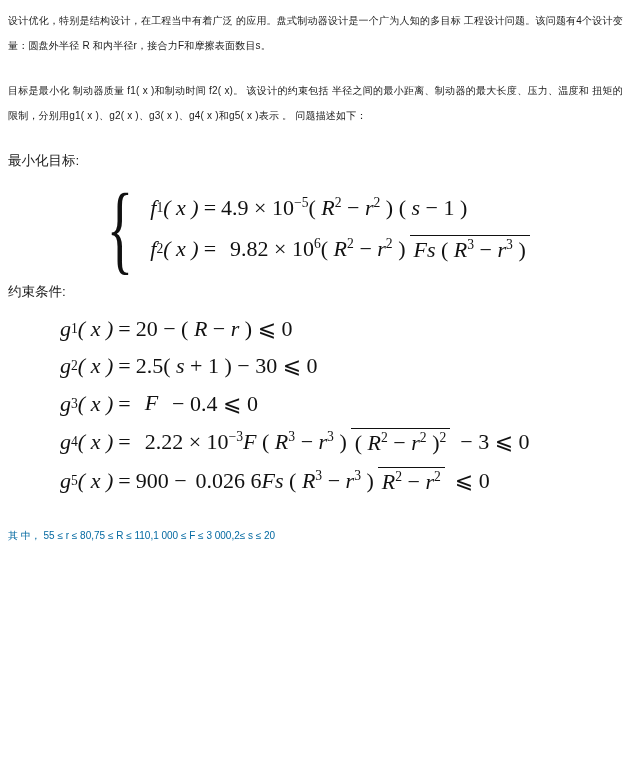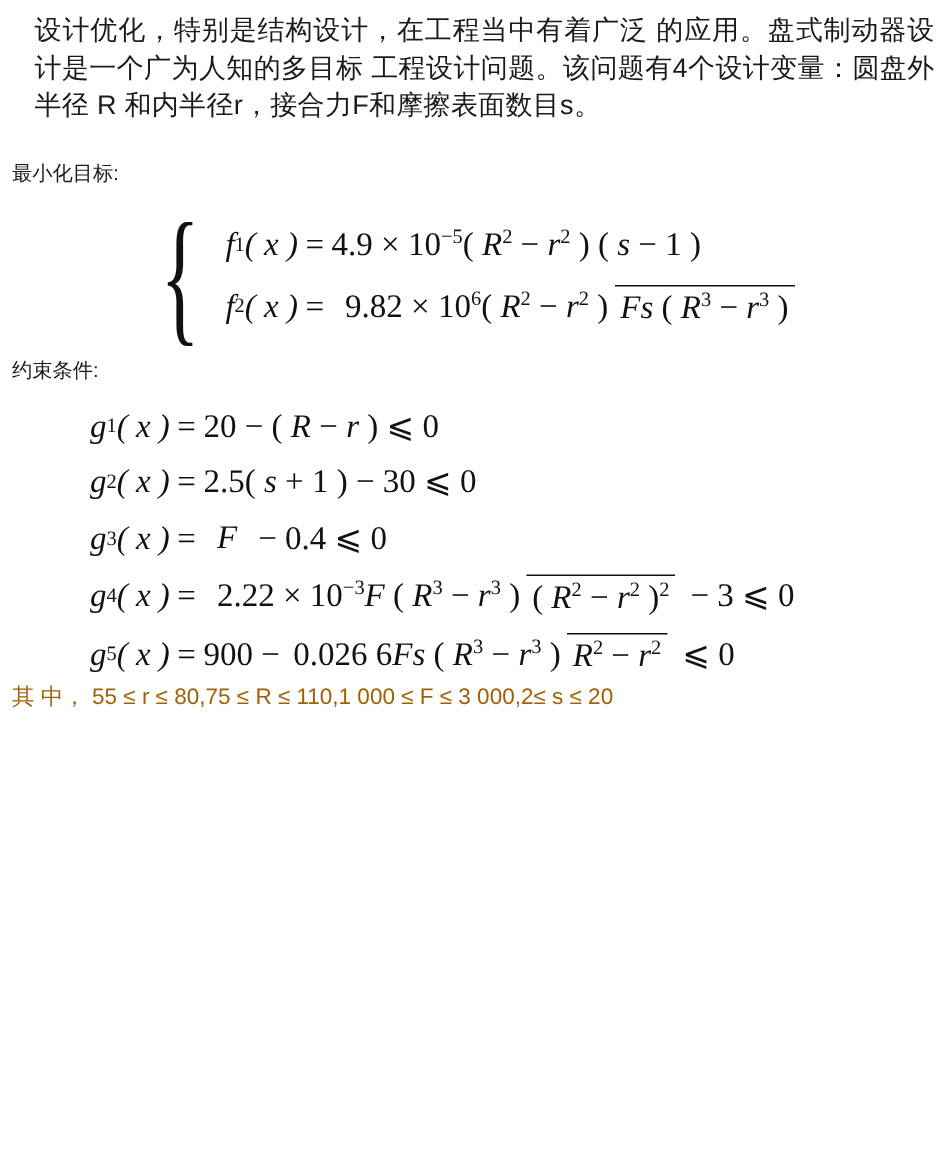--- a/index.html
+++ b/index.html
@@ -15,25 +15,25 @@
     overflow: hidden;
   }
   .page {
     width: 631px;
     height: 780px;
     box-sizing: border-box;
     padding: 8px 8px 0 8px;
     position: relative;
   }
   .para {
-    font-size: 18px;
+    font-size: 10px;
     line-height: 25px;
     color: #1a1a1a;
     text-align: justify;
-    margin: 0 0 20px 15px;
+    margin: 0 0 20px 0;
     letter-spacing: 0.2px;
   }
   .label-line {
     font-size: 13.5px;
     line-height: 25px;
     color: #1a1a1a;
     margin: 0 0 12px 0;
   }
   
   .math {
@@ -110,34 +110,35 @@
   }
   .crow {
     font-family: "Liberation Serif", serif;
     font-size: 22px;
     display: flex;
     align-items: center;
     white-space: nowrap;
     color: #111;
   }
   .bottom-note {
-    font-size: 15px;
+    font-size: 10px;
     line-height: 24px;
-    color: #a16207;
-    margin-top: 2px;
+    color: #0369a1;
+    margin-top: 28px;
   }
   .sp { display: inline-block; width: 5px; }
 </style>
 </head>
 <body>
 
 <div class="page">
 
   <p class="para">设计优化，特别是结构设计，在工程当中有着广泛 的应用。盘式制动器设计是一个广为人知的多目标 工程设计问题。该问题有4个设计变量：圆盘外半径 R 和内半径r，接合力F和摩擦表面数目s。</p>
 
+  <p class="para">目标是最小化 制动器质量 f1( x )和制动时间 f2( x)。 该设计的约束包括 半径之间的最小距离、制动器的最大长度、压力、温度和 扭矩的限制，分别用g1( x )、g2( x )、g3( x )、g4( x )和g5( x )表示 。 问题描述如下：</p>
 
   <div class="label-line">最小化目标:</div>
 
   <div class="mathblock">
     <div class="system">
       <div class="brace">{</div>
       <div class="eqs">
 
         <div class="eq">
           <span class="math it">f</span><sub class="sb">1</sub><span class="math it">( x )</span>

